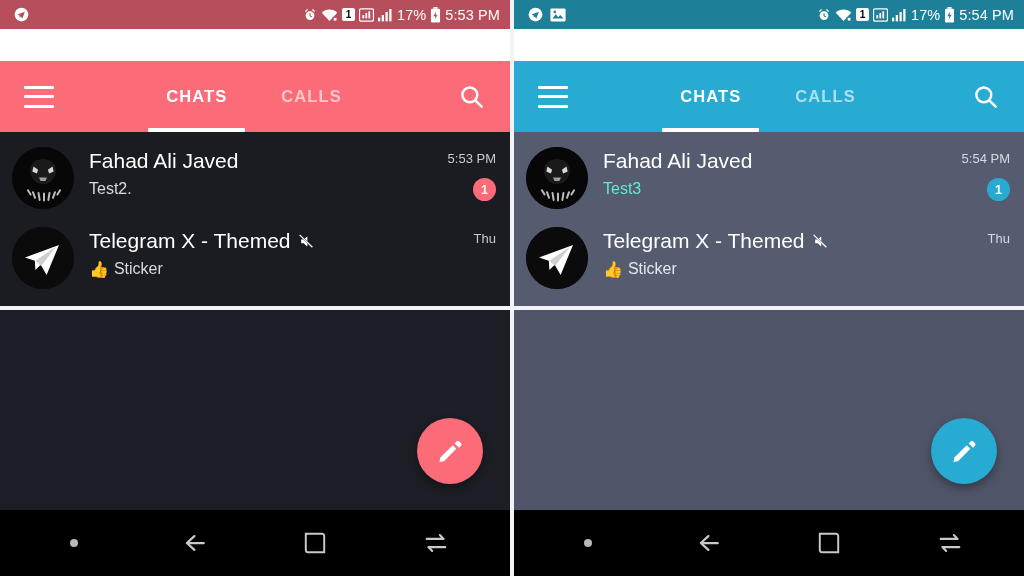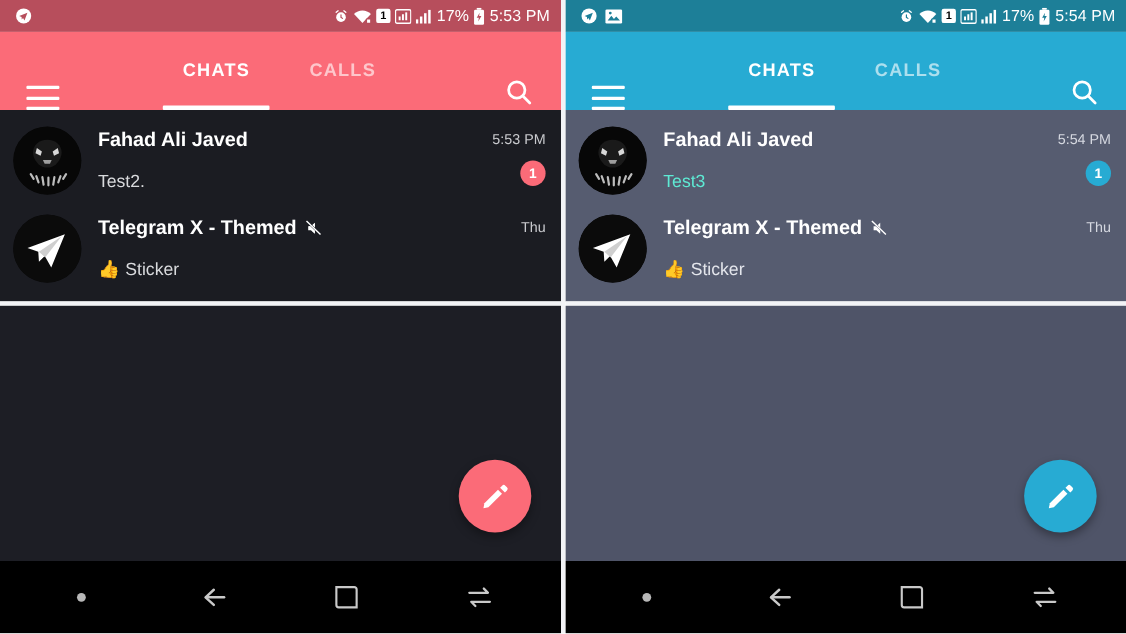--- a/index.html
+++ b/index.html
@@ -83,23 +83,24 @@
     justify-content: center;
     line-height: 1;
   }
 
   
   .app-bar {
     height: 71px;
     flex: 0 0 71px;
     position: relative;
     display: flex;
-    align-items: flex-end;
+    align-items: center;
     box-sizing: border-box;
     padding: 0 22px 0 24px;
+    margin-top: 32px;
   }
   .hamburger {
     width: 30px;
     height: 22px;
     display: flex;
     flex-direction: column;
     justify-content: space-between;
     cursor: pointer;
     flex: 0 0 auto;
   }
@@ -175,38 +176,38 @@
     flex: 1 1 auto;
     min-width: 0;
     padding-left: 15px;
     padding-top: 2px;
   }
   .row-top {
     display: flex;
     align-items: center;
   }
   .chat-title {
-    font-size: 18px;
-    font-weight: bold;
+    font-size: 21px;
+    font-weight: normal;
     color: #ffffff;
     white-space: nowrap;
     overflow: hidden;
     text-overflow: ellipsis;
   }
   .mute-icon {
     margin-left: 7px;
     display: inline-flex;
     align-items: center;
     flex: 0 0 auto;
   }
   .chat-preview {
-    margin-top: 19px;
+    margin-top: 7px;
     font-size: 16px;
     display: flex;
-    align-items: center;
+    align-items: flex-end;
     gap: 5px;
   }
   .row-meta {
     flex: 0 0 auto;
     display: flex;
     flex-direction: column;
     align-items: flex-end;
     padding-top: 4px;
     min-width: 54px;
   }

